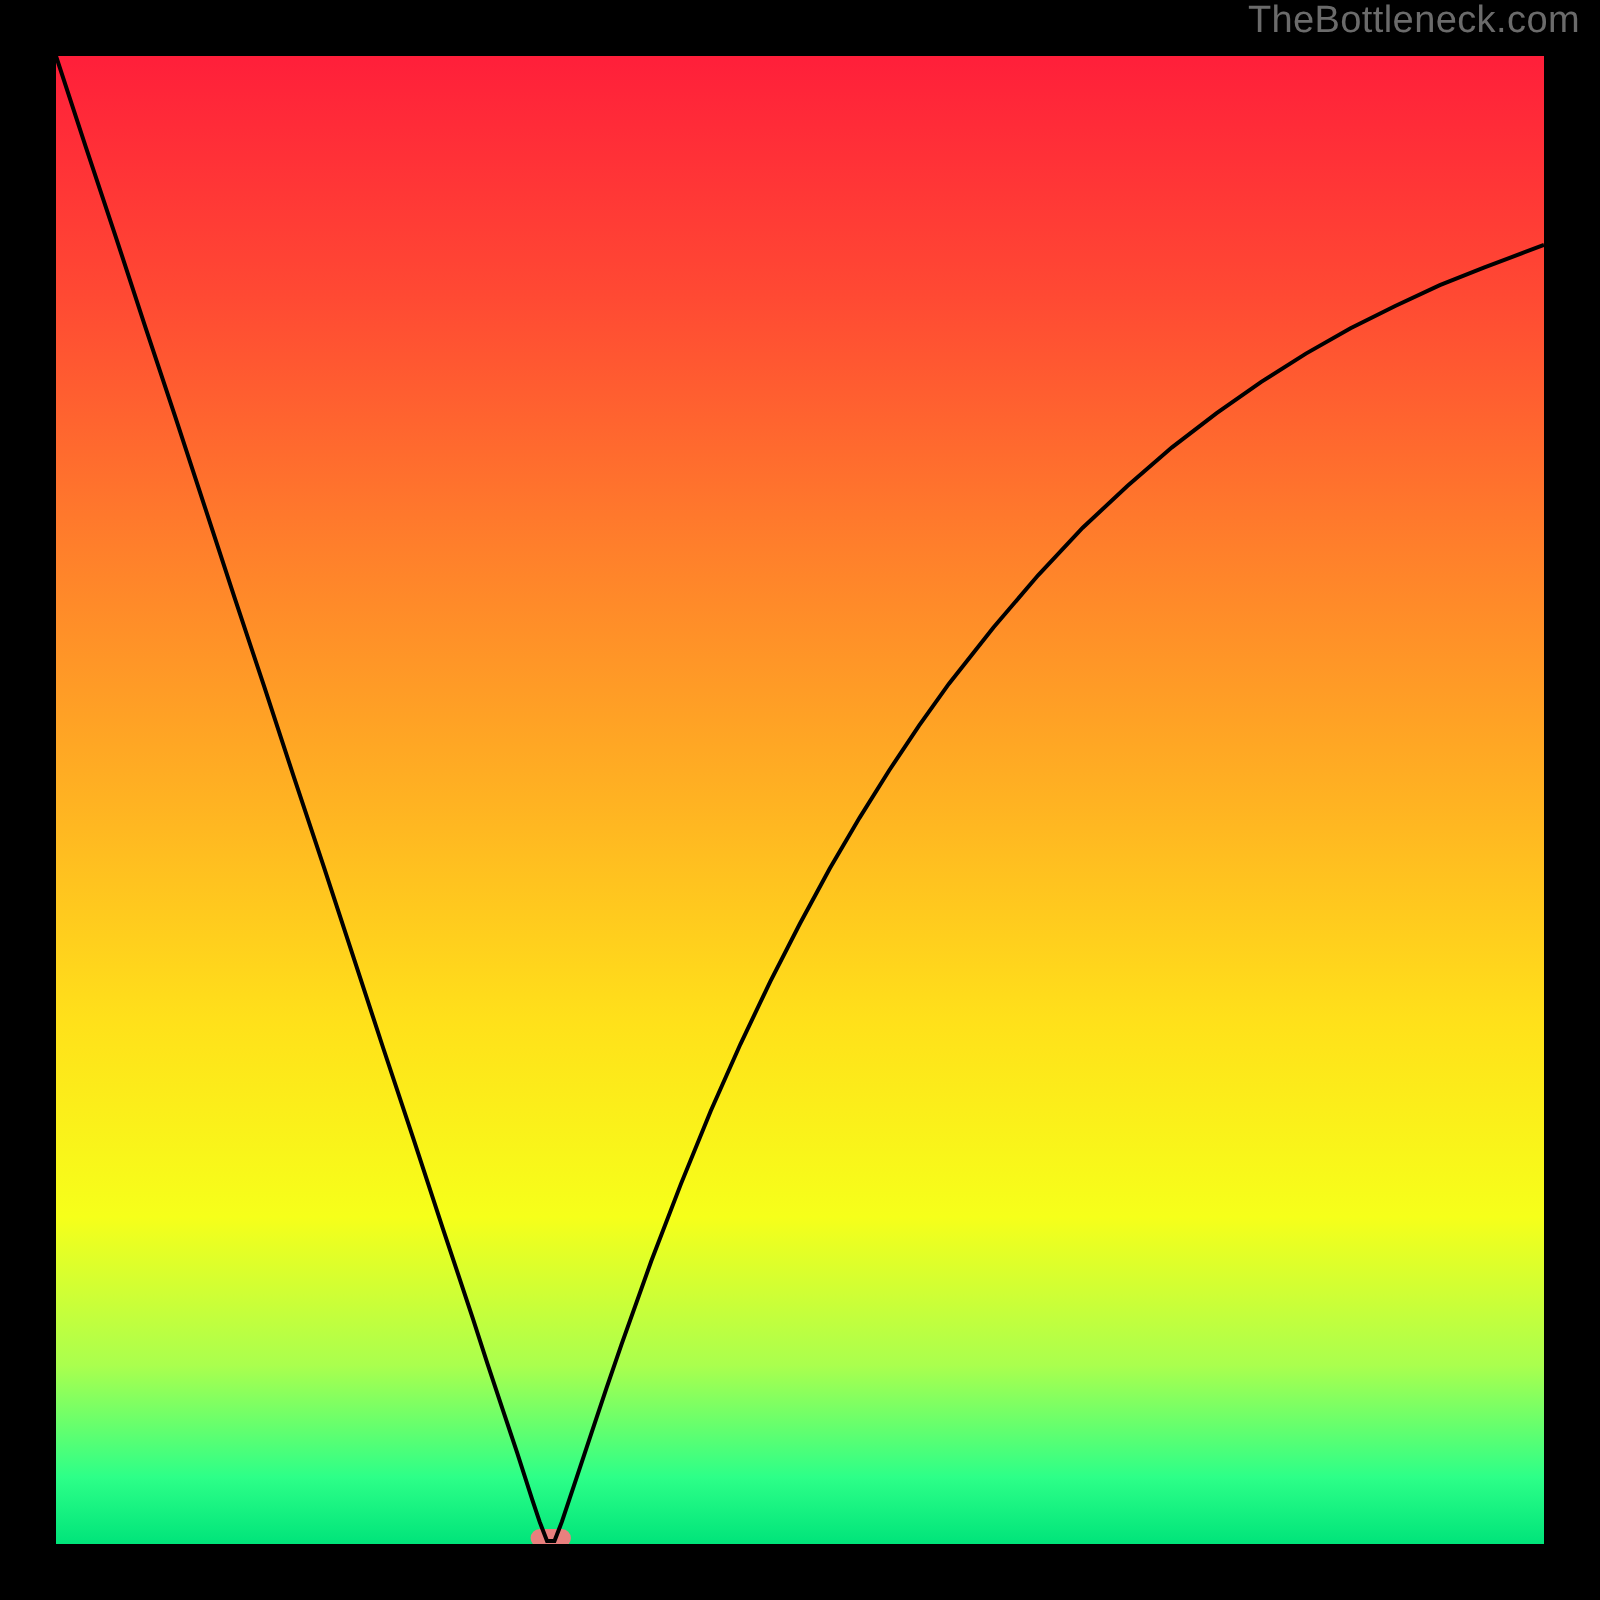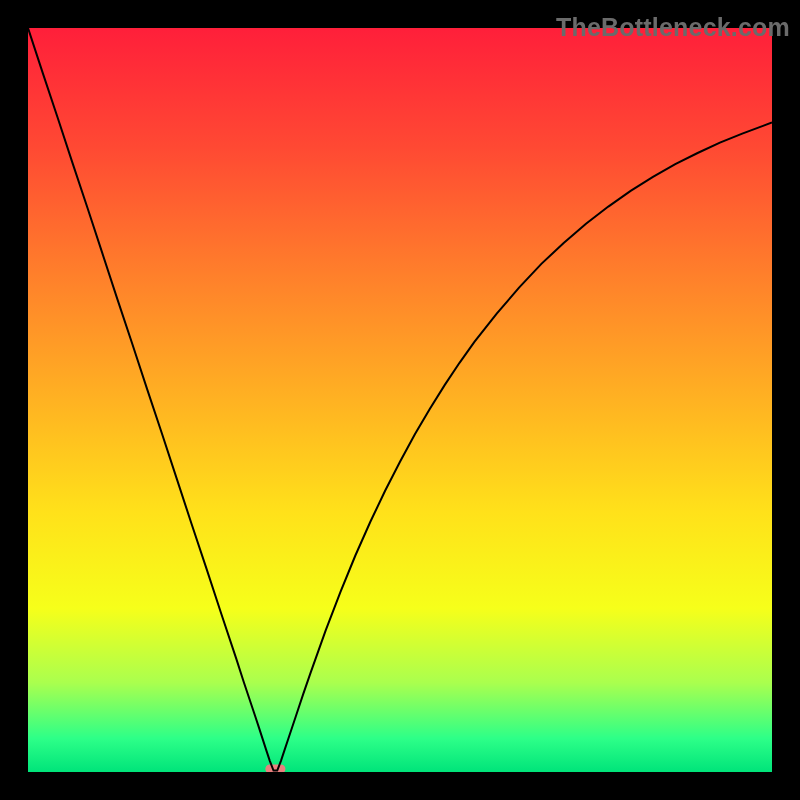--- a/index.html
+++ b/index.html
@@ -21,25 +21,25 @@
   }
   .plot {
     position: absolute;
     left: 0;
     top: 0;
     width: 744px;
     height: 744px;
   }
   .watermark {
     position: absolute;
-    top: 13px;
+    top: 0;
     right: 10px;
     color: #6b6b6b;
-    font-size: 25px;
-    font-weight: 700;
+    font-size: 19px;
+    font-weight: 400;
     letter-spacing: 0.2px;
   }
   svg {
     display: block;
   }
 </style>
 </head>
 <body>
 
 <div class="frame">

